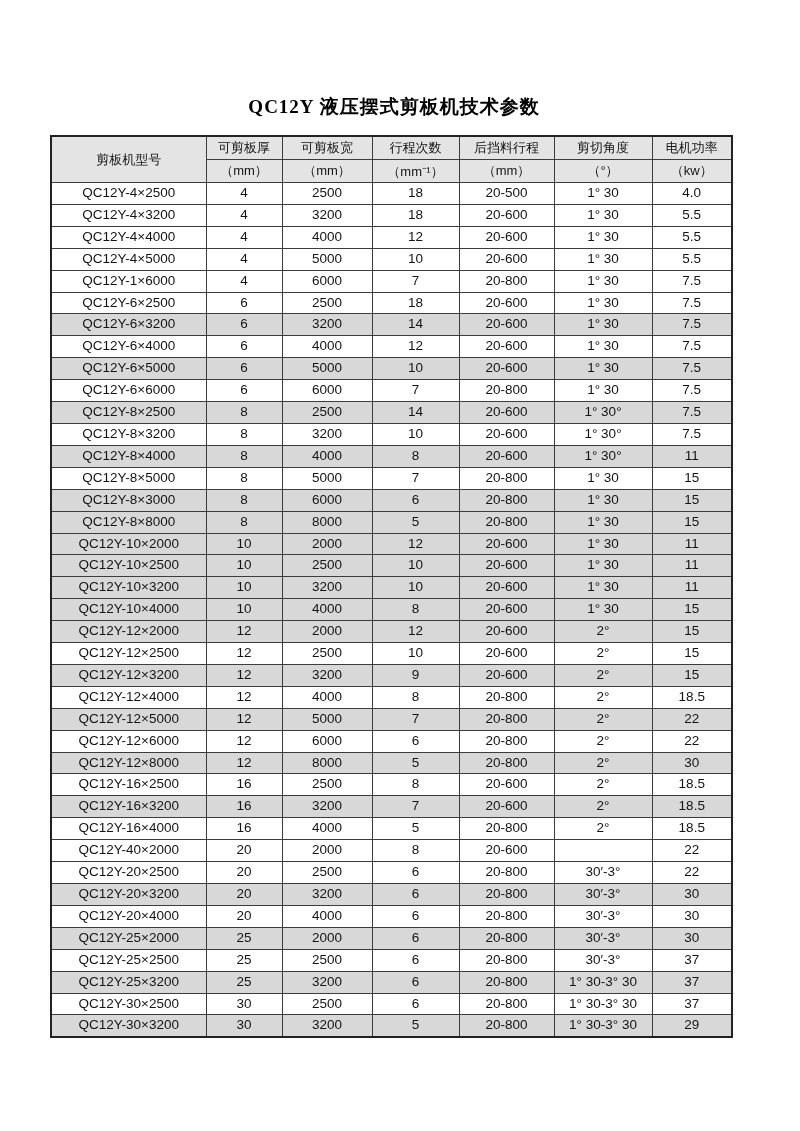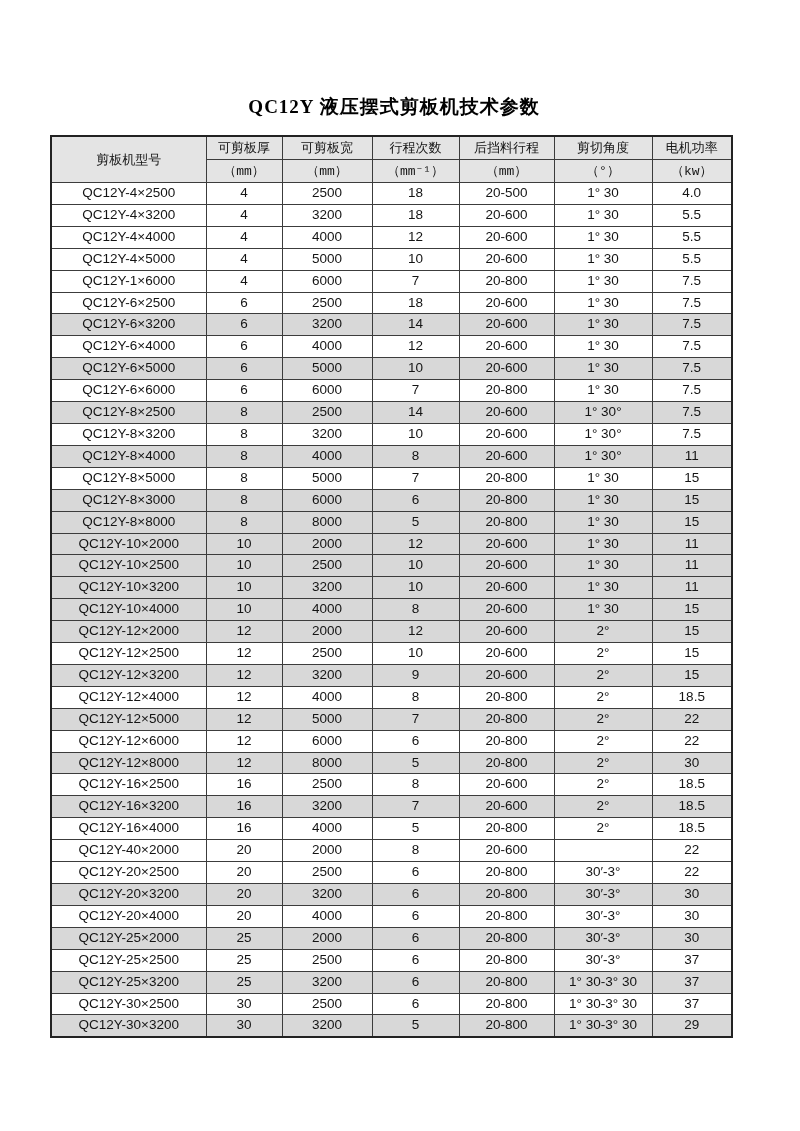--- a/index.html
+++ b/index.html
@@ -46,21 +46,21 @@
   .spec-table thead th{
     background:var(--header-bg);
     font-weight:normal;
     height:22px;
     font-size:13px;
   }
   .spec-table thead th.col-label{
     font-family:"Liberation Serif", serif;
   }
   .spec-table thead th.col-unit{
-    font-family:Liberation Mono, monospace;
+    font-family:Liberation Sans, sans-serif;
   }
   .spec-table tbody td{
     height:20.9px;
     font-size:13.5px;
     line-height:20.9px;
   }
   .spec-table tbody tr.shaded td{
     background:var(--shaded);
   }
 </style>

